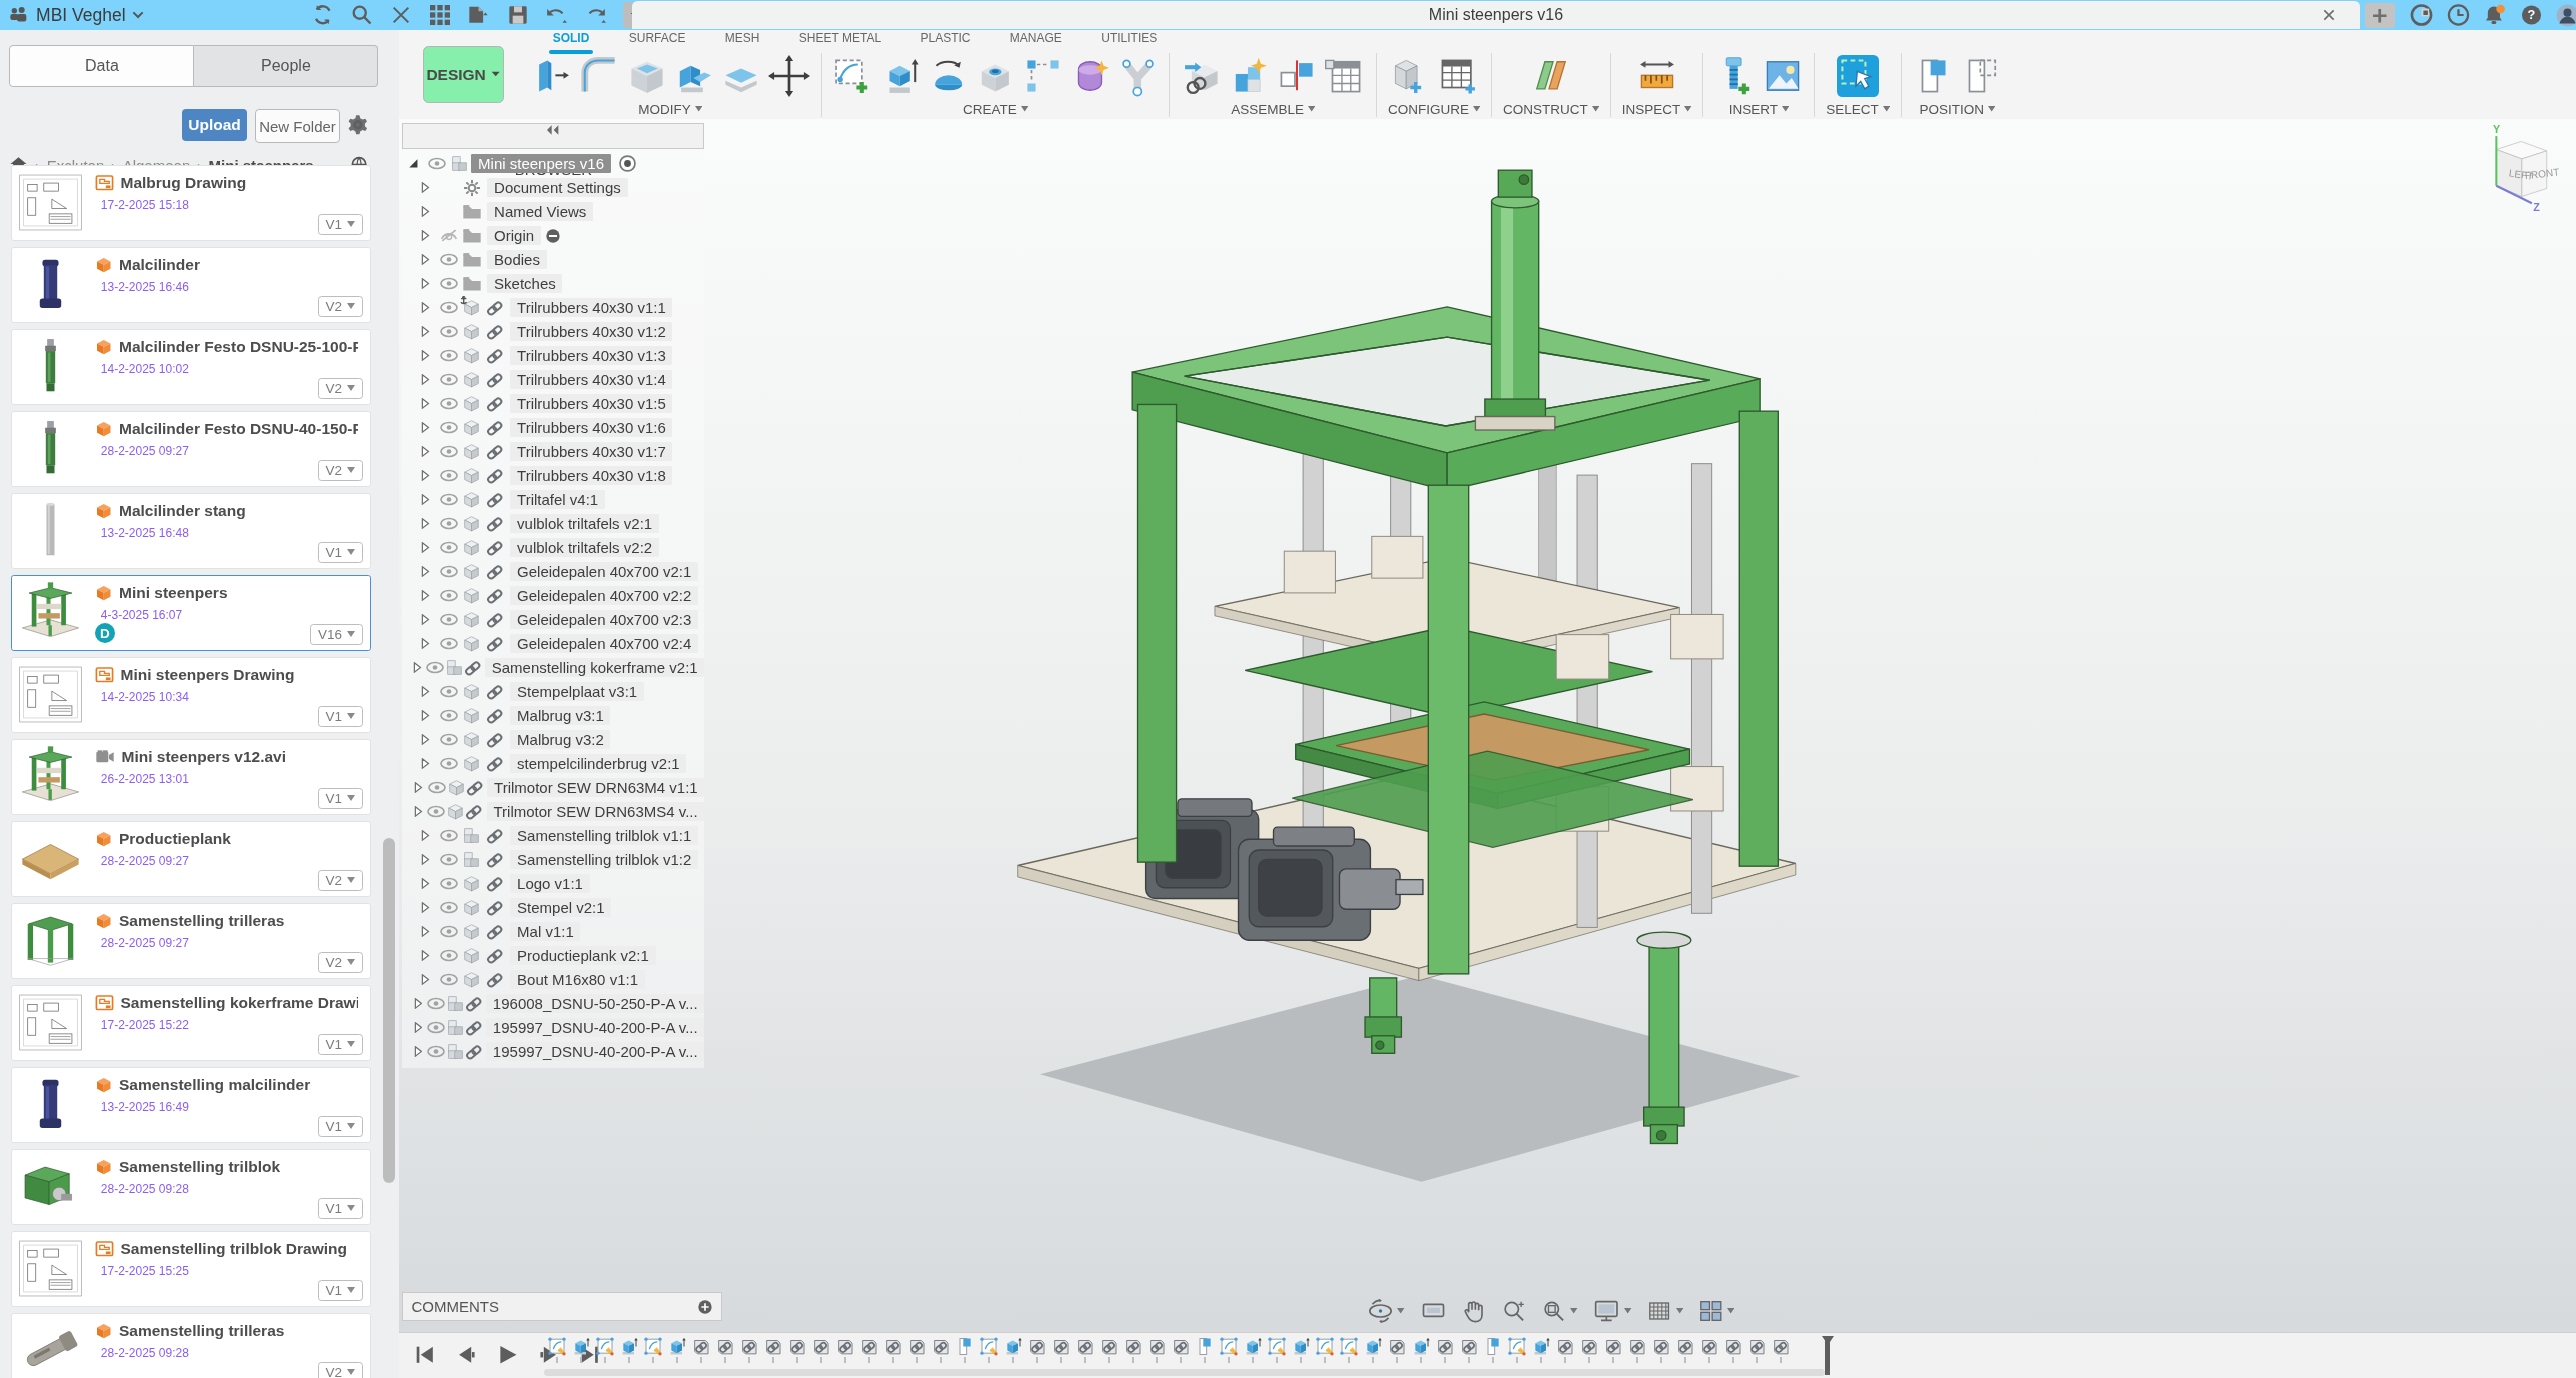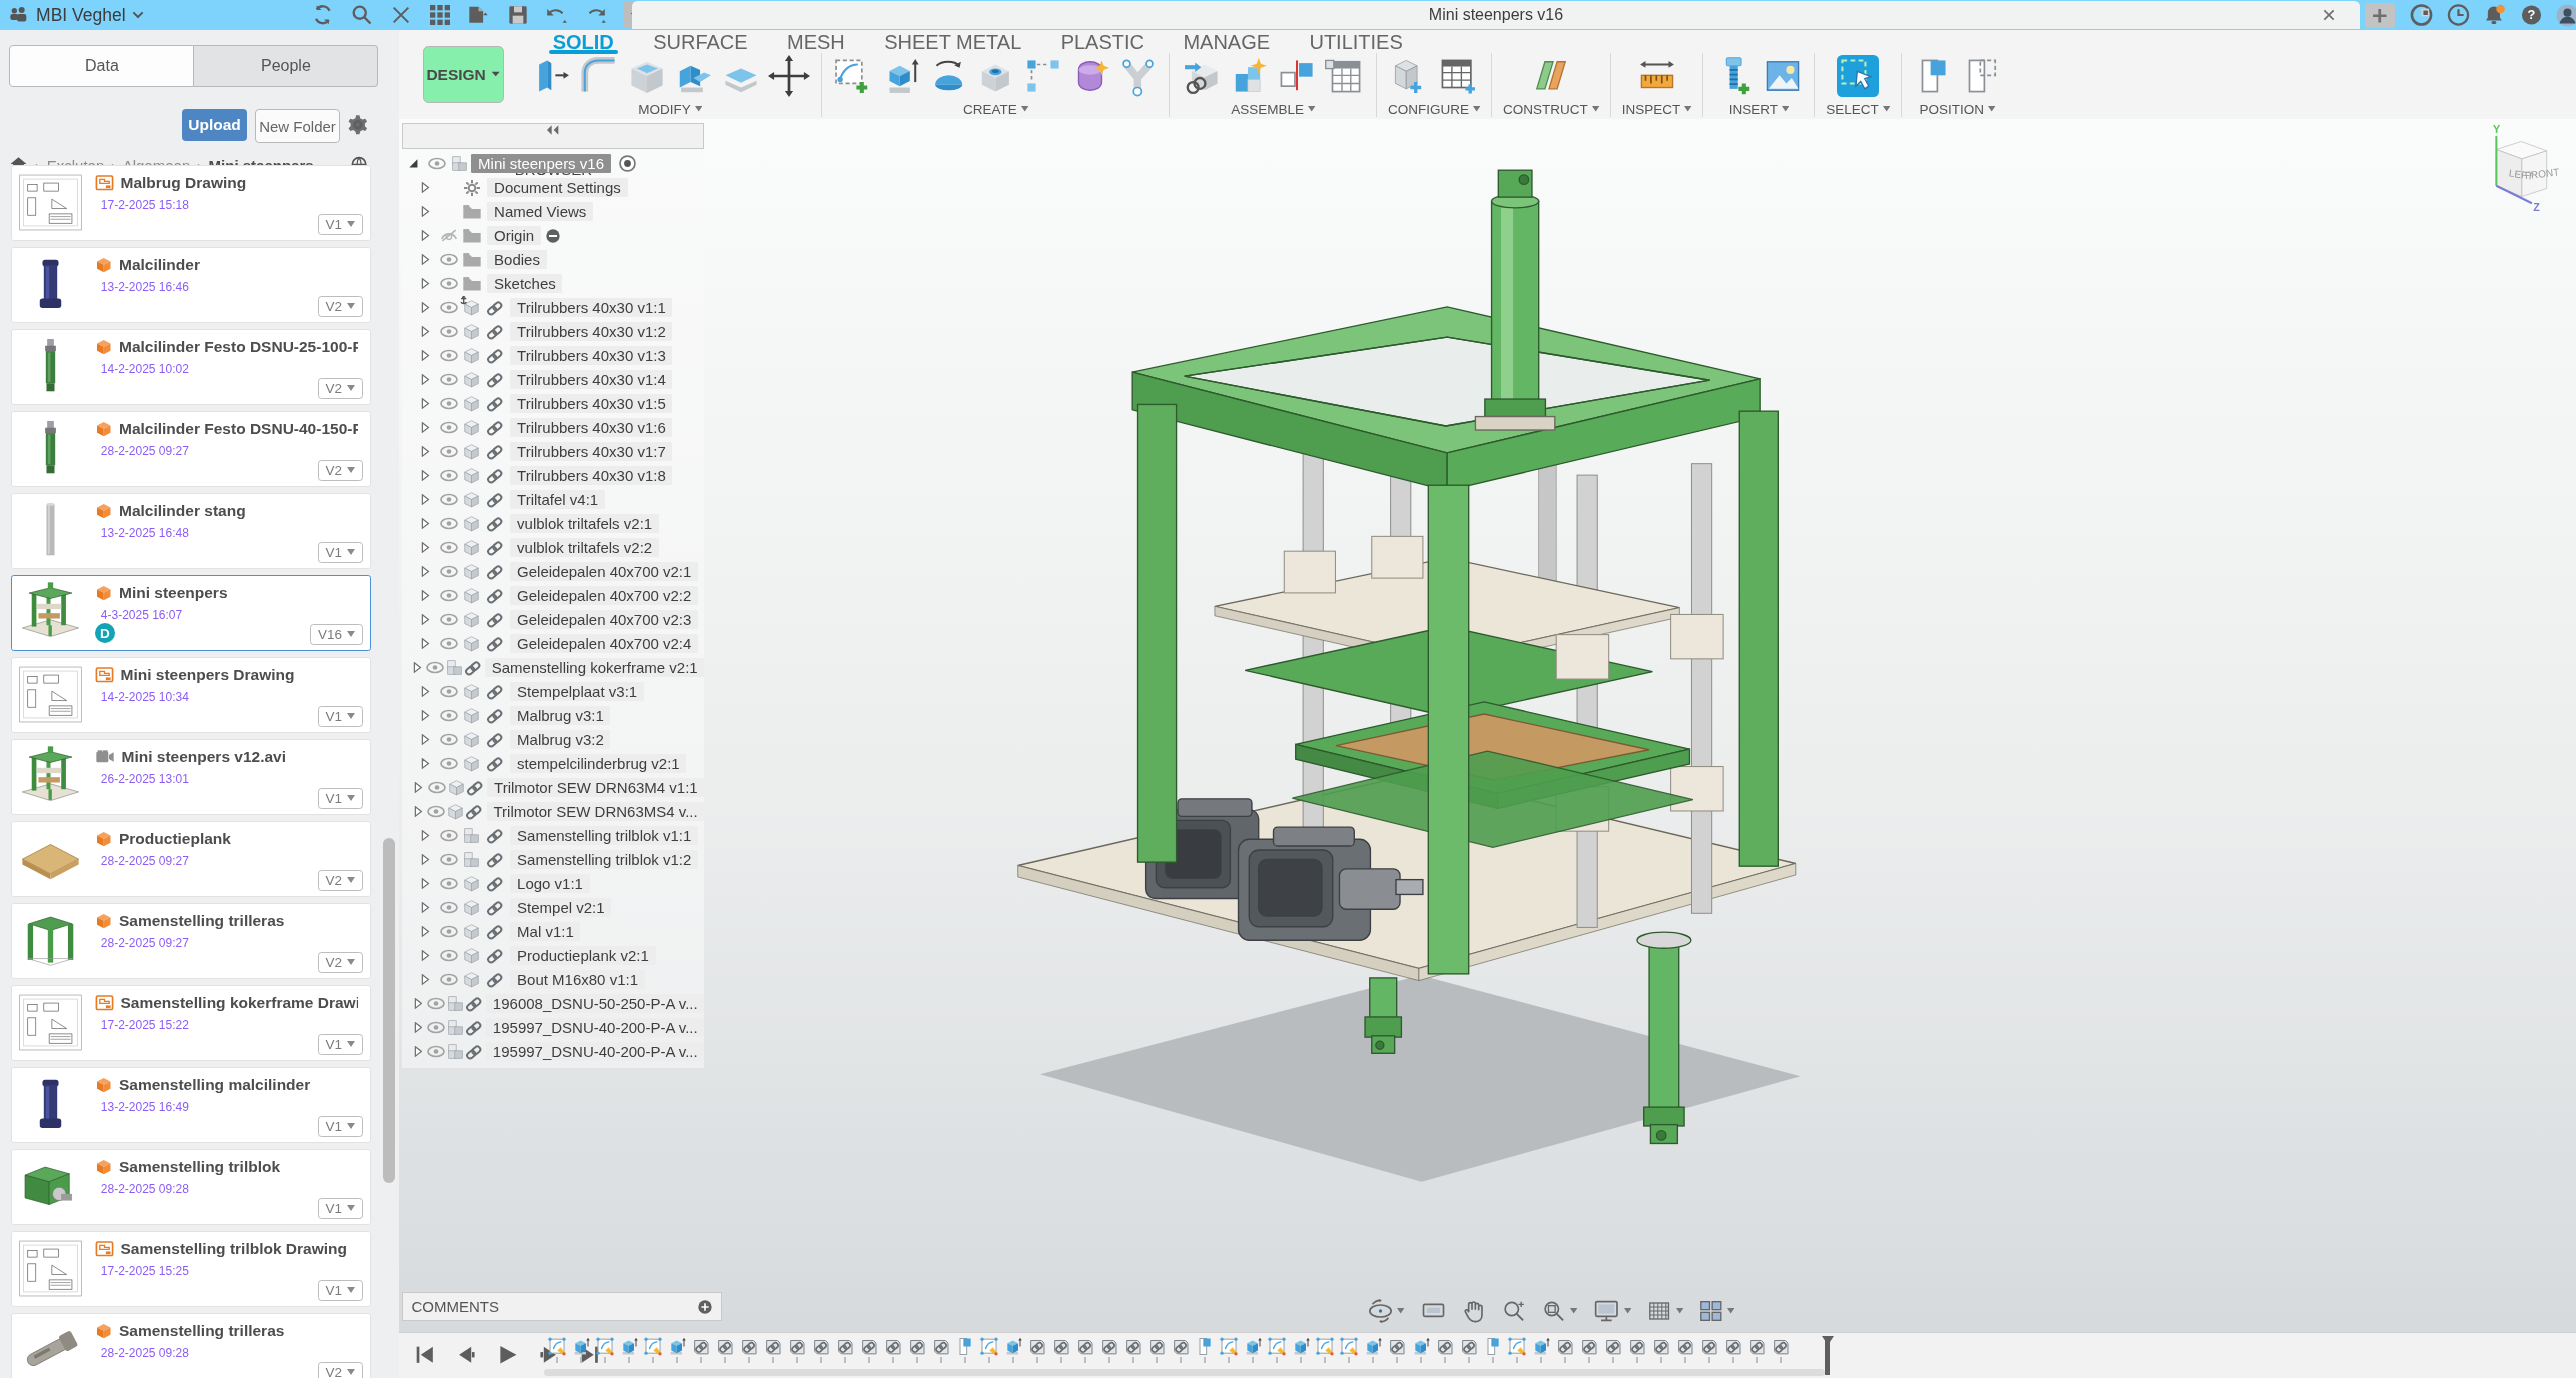--- a/index.html
+++ b/index.html
@@ -59,21 +59,21 @@
                align-items:center;justify-content:center;}
   .lp-scroll{position:absolute;right:4px;top:808px;width:12px;height:345px;background:#bcbcbc;
              border-radius:6px;}
   
   .toolbar{position:absolute;left:399px;top:30px;width:2177px;height:89px;background:#f4f4f4;
            border-bottom:0.7px solid #cfcfcf;}
   .design-btn{position:absolute;left:24px;top:16px;width:79px;height:55px;border:0.7px solid #b5b5b5;
            border-radius:5.4px;display:flex;align-items:center;justify-content:center;gap:5.4px;
            font-size:15.5px;font-weight:bold;color:#4a4a4a;background:#86efac;}
   .ribbontabs{position:absolute;left:151px;top:1.3px;display:flex;gap:34px;height:20px;}
-  .rtab{font-size:20px;color:#666;padding:0 2.7px;position:relative;}
+  .rtab{font-size:12px;color:#666;padding:0 2.7px;position:relative;}
   .rtab.active{color:#0a9ed9;font-weight:bold;}
   .rtab.active::after{content:"";position:absolute;left:-1.3px;right:-1.3px;bottom:-2.7px;height:4px;
                       background:#0a9ed9;border-radius:2px;}
   .groups{position:absolute;left:121px;top:23px;display:flex;align-items:flex-start;}
   .group{display:flex;flex-direction:column;align-items:center;padding:0 10.8px;
          border-right:0.7px solid #d8d8d8;}
   .group:last-child{border-right:none;}
   .gicons{display:flex;align-items:center;gap:5.4px;height:46px;}
   .glabel{font-size:13.5px;color:#555;margin-top:2.7px;display:flex;align-items:center;gap:4px;}
   .tool{width:42px;height:42px;display:flex;align-items:center;justify-content:center;}

